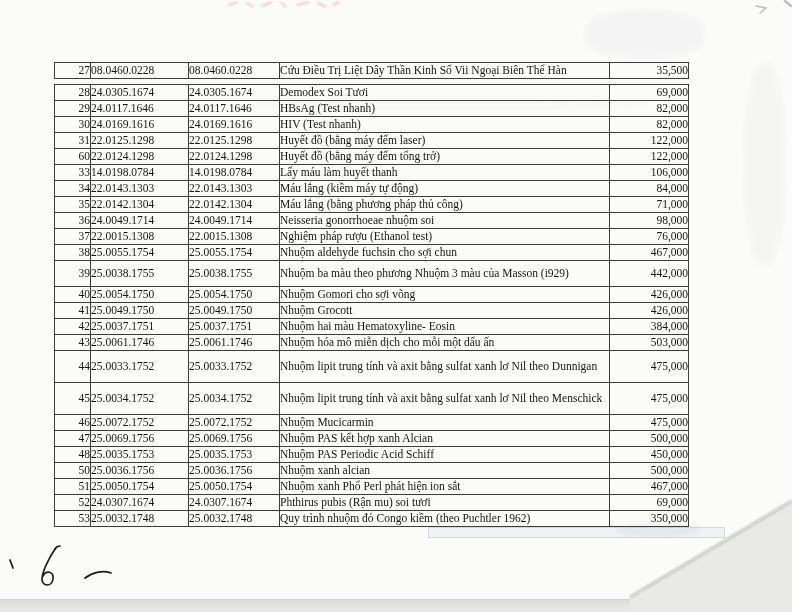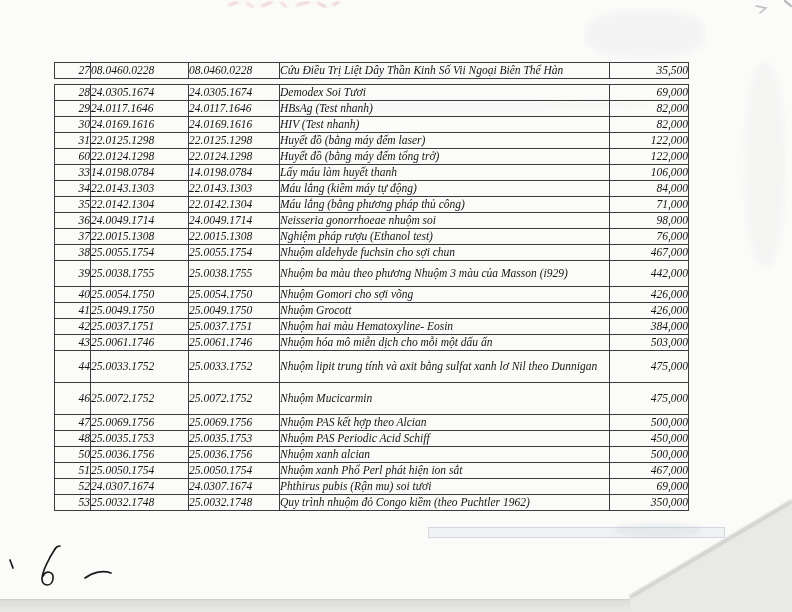--- a/index.html
+++ b/index.html
@@ -16,21 +16,21 @@
   .g2{left:744px;top:62px;width:42px;height:205px;background:#929cae;opacity:.05;border-radius:45%;}
   .g3{left:428px;top:527px;width:295px;height:9px;background:rgba(120,140,180,.08);
       border:1px solid rgba(90,110,160,.20);filter:blur(.5px);}
   .g4{left:615px;top:523px;width:85px;height:14px;background:#9aa6bb;opacity:.12;border-radius:40%;}
   .g5{left:250px;top:100px;width:400px;height:10px;background:#9aa4b8;opacity:.04;border-radius:40%;}
 
   
   table.t{
     position:absolute;left:54px;width:629px;
     border-collapse:collapse;table-layout:fixed;
-    font-size:11.5px;line-height:13.5px;color:#151515;font-style:italic;
+    font-size:11.5px;line-height:13.5px;color:#151515;
   }
   .t-first{top:62px;}
   .t-main{top:84px;}
   table.t td{
     border:1px solid #3c3c3c;
     vertical-align:middle;
     overflow:hidden;
     padding:0;
   }
   td.c-no{width:35px;text-align:right;padding-right:2px;}
@@ -189,31 +189,38 @@
           <td class="c-price">503,000</td>
         </tr>
         <tr>
           <td class="c-no">44</td>
           <td class="c-code1">25.0033.1752</td>
           <td class="c-code2">25.0033.1752</td>
           <td class="c-name">Nhuộm lipit trung tính và axit bằng sulfat xanh lơ Nil theo Dunnigan</td>
           <td class="c-price">475,000</td>
         </tr>
         <tr>
+          <td class="c-no">45</td>
+          <td class="c-code1">25.0034.1752</td>
+          <td class="c-code2">25.0034.1752</td>
+          <td class="c-name">Nhuộm lipit trung tính và axit bằng sulfat xanh lơ Nil theo Menschick</td>
+          <td class="c-price">475,000</td>
+        </tr>
+        <tr>
           <td class="c-no">46</td>
           <td class="c-code1">25.0072.1752</td>
           <td class="c-code2">25.0072.1752</td>
           <td class="c-name">Nhuộm Mucicarmin</td>
           <td class="c-price">475,000</td>
         </tr>
         <tr>
           <td class="c-no">47</td>
           <td class="c-code1">25.0069.1756</td>
           <td class="c-code2">25.0069.1756</td>
-          <td class="c-name">Nhuộm PAS kết hợp theo Alcian</td>
+          <td class="c-name">Nhuộm PAS kết hợp xanh Alcian</td>
           <td class="c-price">500,000</td>
         </tr>
         <tr>
           <td class="c-no">48</td>
           <td class="c-code1">25.0035.1753</td>
           <td class="c-code2">25.0035.1753</td>
           <td class="c-name">Nhuộm PAS Periodic Acid Schiff</td>
           <td class="c-price">450,000</td>
         </tr>
         <tr>

